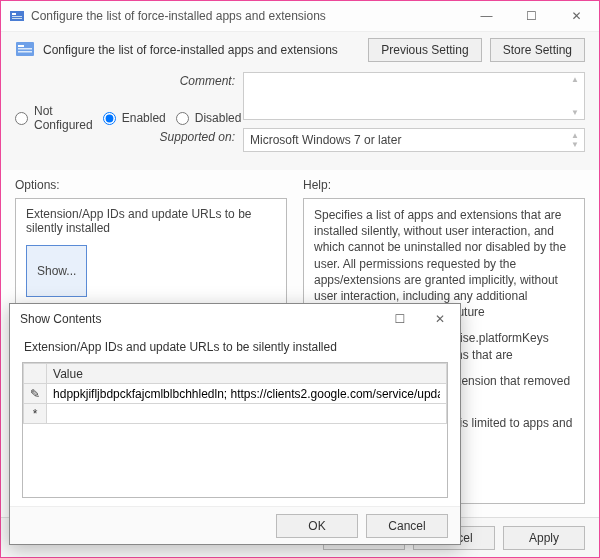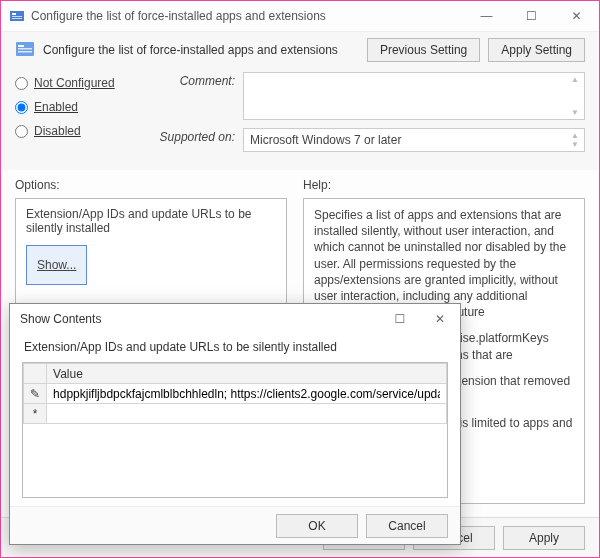--- a/index.html
+++ b/index.html
@@ -8,35 +8,35 @@
   .titlebar { height: 30px; display: flex; align-items: center; padding: 0 0 0 8px; }
   .titlebar .ticon { width: 16px; height: 16px; margin-right: 6px; }
   .titlebar .ttext { flex: 1; color: #555; font-size: 12px; }
   .winbtns { display: flex; }
   .winbtn { width: 45px; height: 30px; display: flex; align-items: center; justify-content: center; color: #666; }
   .body1 { padding: 6px 14px 10px 14px; background: #f7f7f7; border-top: 1px solid #eee; }
   .hdr { display: flex; align-items: center; gap: 8px; }
   .hdr .big { flex: 1; font-size: 12px; color: #333; }
   .btn { background: #f0f0f0; border: 1px solid #bbb; color: #333; padding: 4px 12px; font-size: 12px; min-width: 82px; text-align: center; }
   .cfgrow { display: flex; margin-top: 10px; gap: 10px; }
-  .radios { width: 120px; display: flex; flex-direction: column; gap: 10px; padding-top: 4px; text-decoration: underline; }
+  .radios { width: 120px; display: flex; flex-direction: row; gap: 10px; padding-top: 4px; }
   .radio { display: flex; align-items: center; gap: 6px; color: #444; }
   .radio input { margin: 0; }
   .rightcol { flex: 1; }
   .lblrow { display: flex; align-items: flex-start; gap: 8px; margin-bottom: 8px; }
   .lblrow .lbl { width: 90px; text-align: right; color: #444; padding-top: 2px; font-style: italic; }
   .txtbox { flex: 1; background: #fff; border: 1px solid #ccc; height: 48px; position: relative; }
   .supbox { flex: 1; background: #fff; border: 1px solid #ccc; height: 24px; padding: 3px 6px; color: #444; display: flex; align-items: center; position: relative; }
   .scrollhint { position: absolute; right: 2px; top: 2px; bottom: 2px; width: 14px; display: flex; flex-direction: column; justify-content: space-between; color: #bbb; font-size: 8px; align-items: center; }
   .split { display: flex; padding: 8px 14px 0 14px; gap: 16px; height: 334px; }
   .pane { flex: 1; display: flex; flex-direction: column; min-width: 0; }
   .paneL { flex: 0 0 272px; }
   .panehdr { color: #444; margin-bottom: 6px; }
   .optbox { border: 1px solid #bbb; background: #fff; flex: 1; padding: 8px 10px; color: #444; overflow: hidden; }
-  .showbtn { margin-top: 10px; border: 1px solid #5a8bd6; background: #e8f0fb; padding: 12px 10px; display: inline-block; text-decoration: underline; }
+  .showbtn { margin-top: 10px; border: 1px solid #5a8bd6; background: #e8f0fb; padding: 18px 10px; display: inline-block; }
   .helpbox { border: 1px solid #bbb; background: #fff; flex: 1; padding: 8px 10px; color: #444; overflow: hidden; line-height: 1.35; }
   .helpbox p { margin: 0 0 10px 0; }
   .footer { position: absolute; bottom: 0; left: 0; right: 0; height: 40px; border-top: 1px solid #ddd; background: #f7f7f7; display: flex; align-items: center; justify-content: flex-end; gap: 8px; padding: 0 14px; }
   
   .modal { position: absolute; left: 8px; top: 302px; width: 452px; height: 242px; background: #fff; border: 1px solid #888; box-shadow: 0 4px 18px rgba(0,0,0,.25); display: flex; flex-direction: column; }
   .mtitle { height: 30px; display: flex; align-items: center; padding-left: 10px; color: #333; }
   .mtitle .sp { flex: 1; }
   .mbody { flex: 1; padding: 0 12px 8px 12px; display: flex; flex-direction: column; }
   .mlabel { color: #333; margin: 6px 0 8px 2px; }
   .gridwrap { flex: 1; border: 1px solid #bbb; background: #fff; overflow: hidden; }
@@ -74,21 +74,21 @@
       <span>
         <svg viewBox="0 0 20 20" width="20" height="20">
             <rect x="1" y="3" width="18" height="14" rx="1" fill="#6ea0e8"></rect>
             <rect x="3" y="6" width="6" height="2" fill="#fff"></rect>
             <rect x="3" y="9" width="14" height="1.5" fill="#dce9fa"></rect>
             <rect x="3" y="12" width="14" height="1.5" fill="#dce9fa"></rect>
           </svg>
       </span>
       <span class="big">Configure the list of force-installed apps and extensions</span>
       <div class="btn">Previous Setting</div>
-      <div class="btn">Apply Setting</div>
+      <div class="btn">Store Setting</div>
     </div>
 
     <div class="cfgrow">
       <div class="radios">
         <label class="radio">
           <input type="radio" name="st" style="">
           <span>Not Configured</span>
         </label>
         <label class="radio">
           <input type="radio" name="st" checked="" style="">

